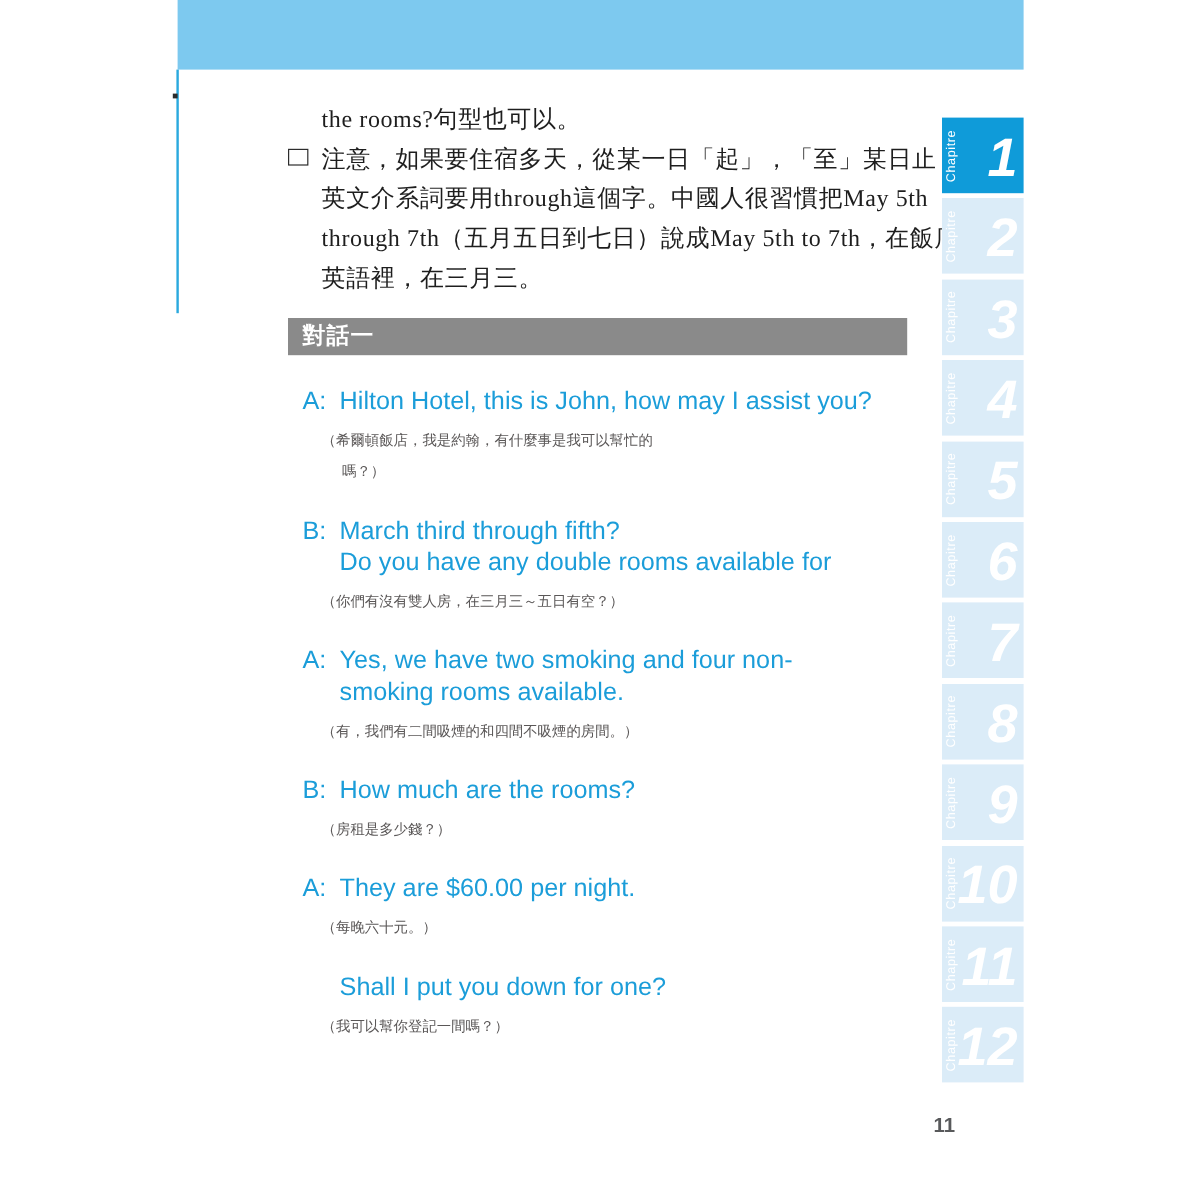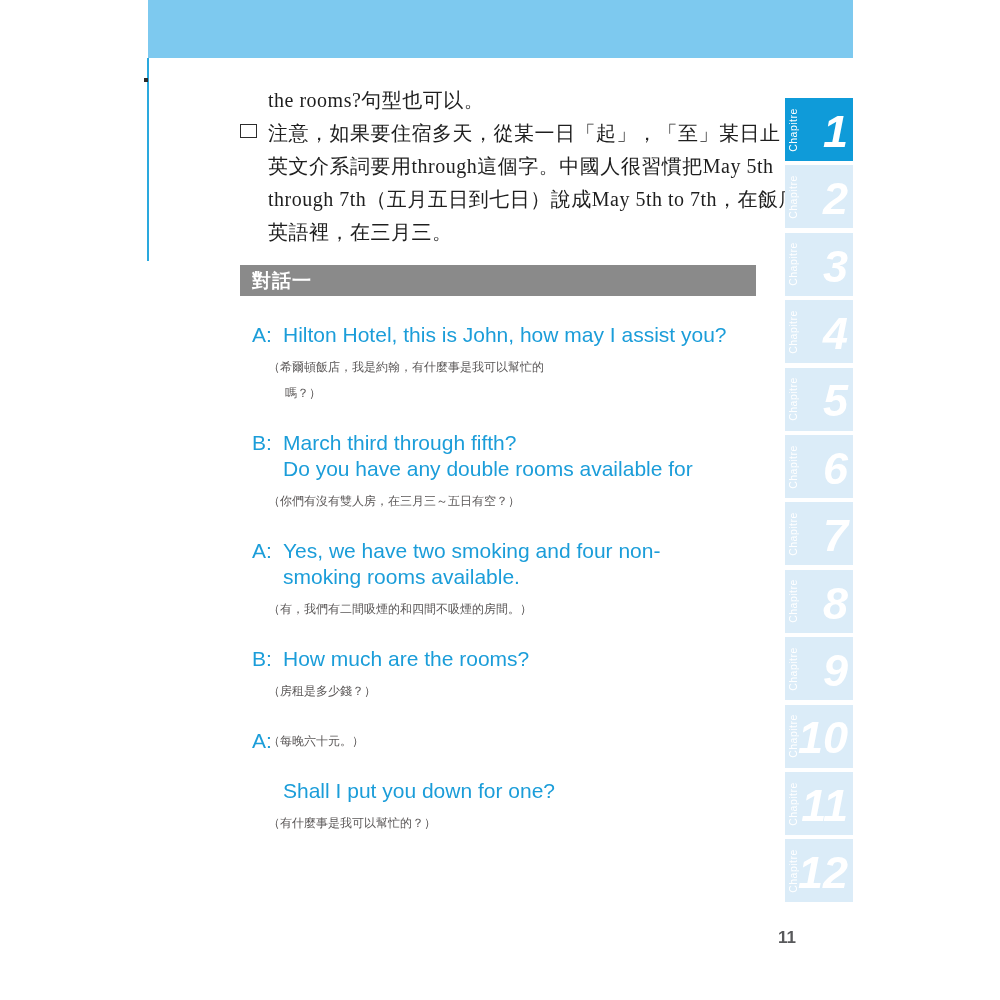--- a/index.html
+++ b/index.html
@@ -90,28 +90,29 @@
       </div>
       <div class="entry">
         <span class="spk">B:</span>
         <div class="en-line">How much are the rooms?</div>
         <div class="zh-block">
           <div class="zh-line">（房租是多少錢？）</div>
         </div>
       </div>
       <div class="entry">
         <span class="spk">A:</span>
+        <div class="en-line">They are $60.00 per night.</div>
         <div class="zh-block">
           <div class="zh-line">（每晚六十元。）</div>
         </div>
       </div>
       <div class="entry">
         <div class="en-line">Shall I put you down for one?</div>
         <div class="zh-block">
-          <div class="zh-line">（有什麼事是我可以幫忙的？）</div>
+          <div class="zh-line">（我可以幫你登記一間嗎？）</div>
         </div>
       </div>
     </div>
 
   <div class="tabs">
       <div class="tab active" style="top: 98px;">
         <span class="chap">Chapitre</span>
         <span class="num">1</span>
       </div>
       <div class="tab" style="top: 165.4px;">

